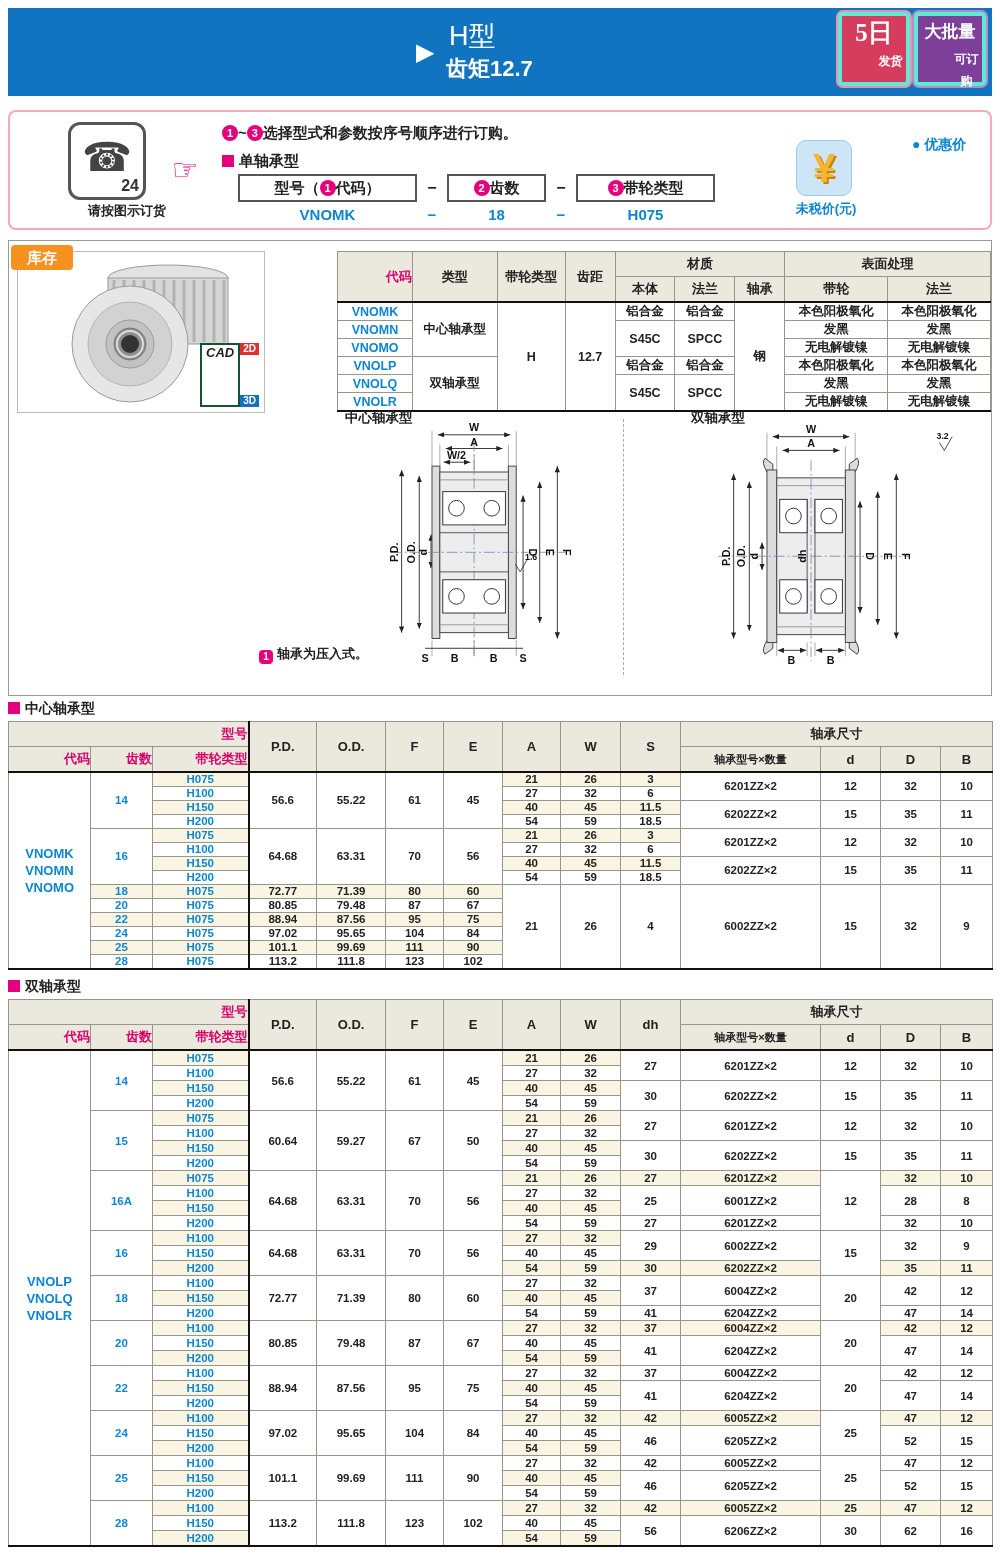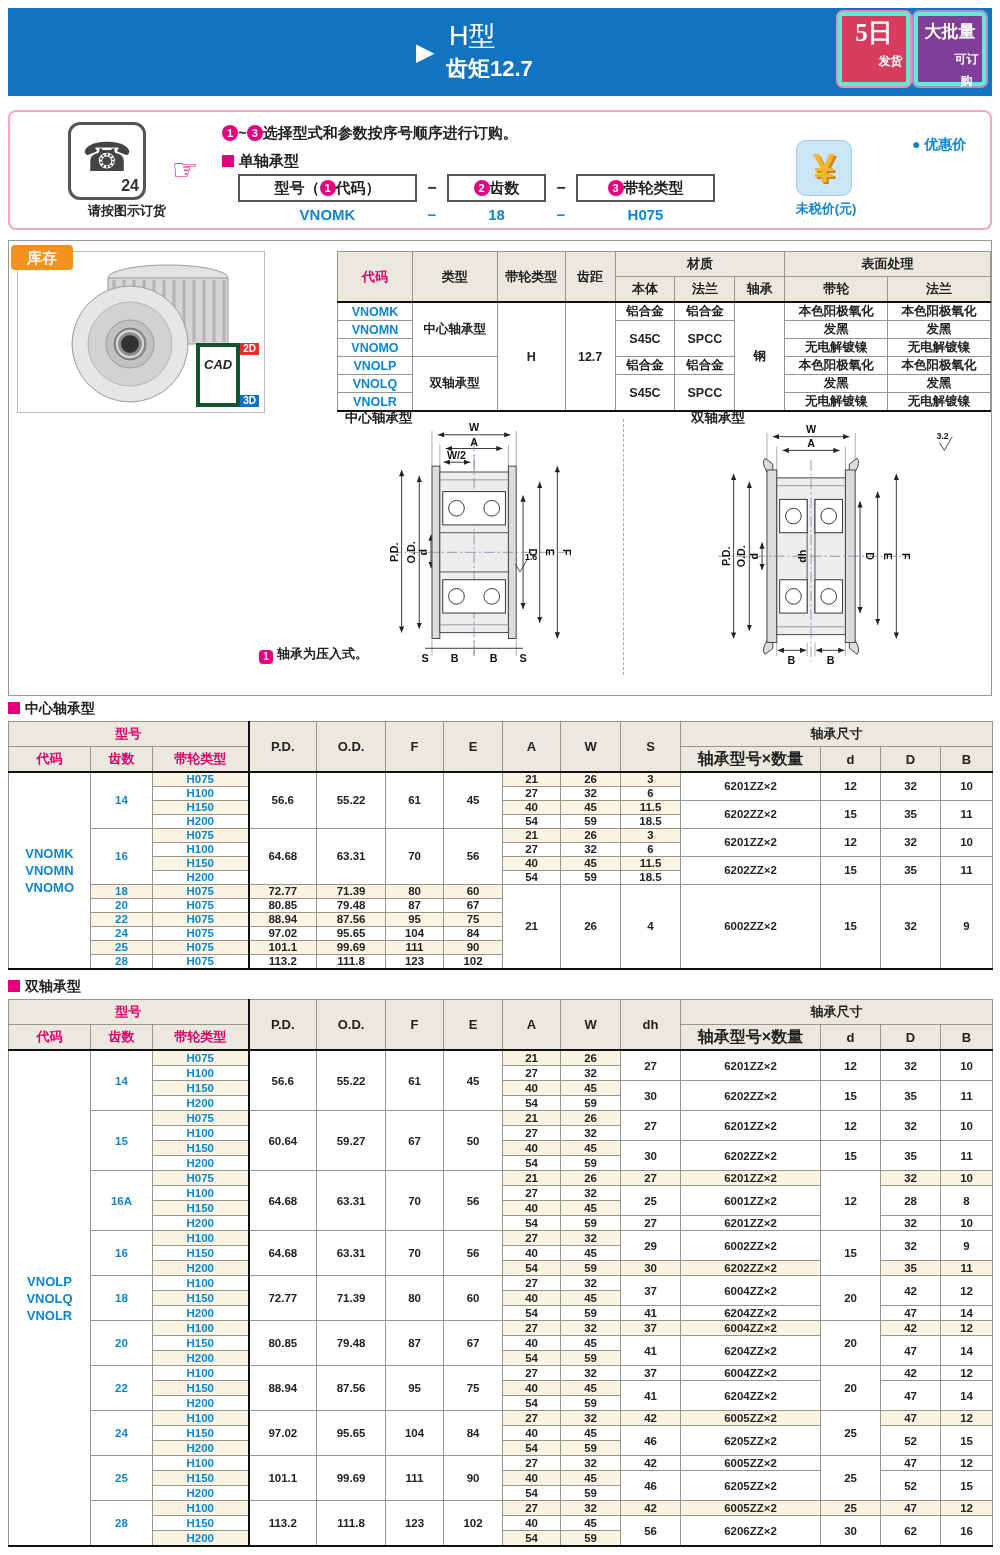--- a/index.html
+++ b/index.html
@@ -43,43 +43,43 @@
   #price-title{position:absolute;left:858px;top:24px;color:#0d86d0;font-size:14px;font-weight:bold;margin-left:44px;}
   #price-table{position:absolute;left:856px;top:44px;border-collapse:collapse;}
   #price-table td{border:1px solid #333;font-size:11.5px;font-weight:bold;text-align:center;padding:1px 4px;height:16px;}
   #price-table td:first-child{background:#efeee6;}
   
   #main{position:absolute;left:8px;top:240px;width:982px;height:454px;border:1px solid #9a9a94;background:#fff;}
   #stock-badge{position:absolute;left:2px;top:4px;width:62px;height:25px;background:#f5911e;color:#fff;
                font-size:15px;font-weight:bold;text-align:center;line-height:25px;border-radius:4px;z-index:3;}
   #photo-box{position:absolute;left:8px;top:10px;width:246px;height:160px;border:1px solid #bbb;background:#fff;}
   #cad-badge{position:absolute;right:5px;bottom:5px;display:flex;align-items:stretch;}
-  #cad-badge .cadl{border:4px solid #14532d;background:#fff;font-weight:bold;font-style:italic;font-size:13px;padding:10px 4px;}
+  #cad-badge .cadl{border:2px solid #14532d;background:#fff;font-weight:bold;font-style:italic;font-size:13px;padding:0 4px;}
   #cad-badge .cads{display:flex;flex-direction:column;gap:40px;}
   #cad-badge .c2{background:#e03030;color:#fff;font-size:10px;font-weight:bold;padding:0 3px;line-height:12px;}
   #cad-badge .c3{background:#1670c0;color:#fff;font-size:10px;font-weight:bold;padding:0 3px;line-height:12px;}
   #precision{position:absolute;left:10px;top:186px;font-size:13.5px;font-weight:bold;line-height:20px;}
   #note{position:absolute;left:250px;top:404px;font-size:13px;font-weight:bold;}
   .notesq{display:inline-block;width:14px;height:14px;background:#e5007e;color:#fff;border-radius:4px;
           font-size:10px;line-height:14px;text-align:center;margin-right:4px;vertical-align:-2px;}
   #diag-title-l{position:absolute;left:336px;top:168px;font-size:13.5px;font-weight:bold;}
   #diag-title-r{position:absolute;left:682px;top:168px;font-size:13.5px;font-weight:bold;}
   #diag-l{position:absolute;left:328px;top:180px;}
   #diag-r{position:absolute;left:640px;top:180px;}
   #diag-div{position:absolute;left:614px;top:178px;height:256px;border-left:1px dashed #aaa;}
   .dimtxt{font-size:11px;font-weight:bold;fill:#111;}
   .dimsm{font-size:9px;font-weight:bold;fill:#111;}
   
   table.ctab{border-collapse:collapse;table-layout:fixed;border-bottom:2.5px solid #111;border-top:1.5px solid #444;background:#fff;}
   .ctab td{border:1px solid #98968c;text-align:center;vertical-align:middle;font-weight:bold;color:#222;
            padding:0;overflow:hidden;white-space:nowrap;}
   .ctab thead td{background:#ebe9dd;height:24px;font-size:13px;}
-  .ctab thead td.sm{font-size:16px;}
+  .ctab thead td.sm{font-size:11px;}
   .ctab tbody tr:first-child td{border-top:2.5px solid #111;}
-  .ctab td.pink{color:#d8006b;}
+  .ctab td.pink{color:#d8006b;text-align:right;}
   .ctab td.blue{color:#0d86d0;}
   .ctab td.pt,.ctab td.hr{border-right:2.5px solid #111;}
   #spec{position:absolute;left:328px;top:10px;}
   #spec tbody td{height:17px;font-size:12.5px;}
   #sec1{position:absolute;left:8px;top:700px;width:984px;}
   #sec2{position:absolute;left:8px;top:978px;width:984px;}
   .sec-title{font-size:14px;font-weight:bold;margin:0 0 3px 0;}
   #t1 tbody td{height:13px;line-height:13px;font-size:11.5px;}
   #t2 tbody td{height:14px;line-height:14px;font-size:11.5px;}
   #t1 tbody tr:nth-child(odd) td:not([rowspan]){background:#faf4e2;}

